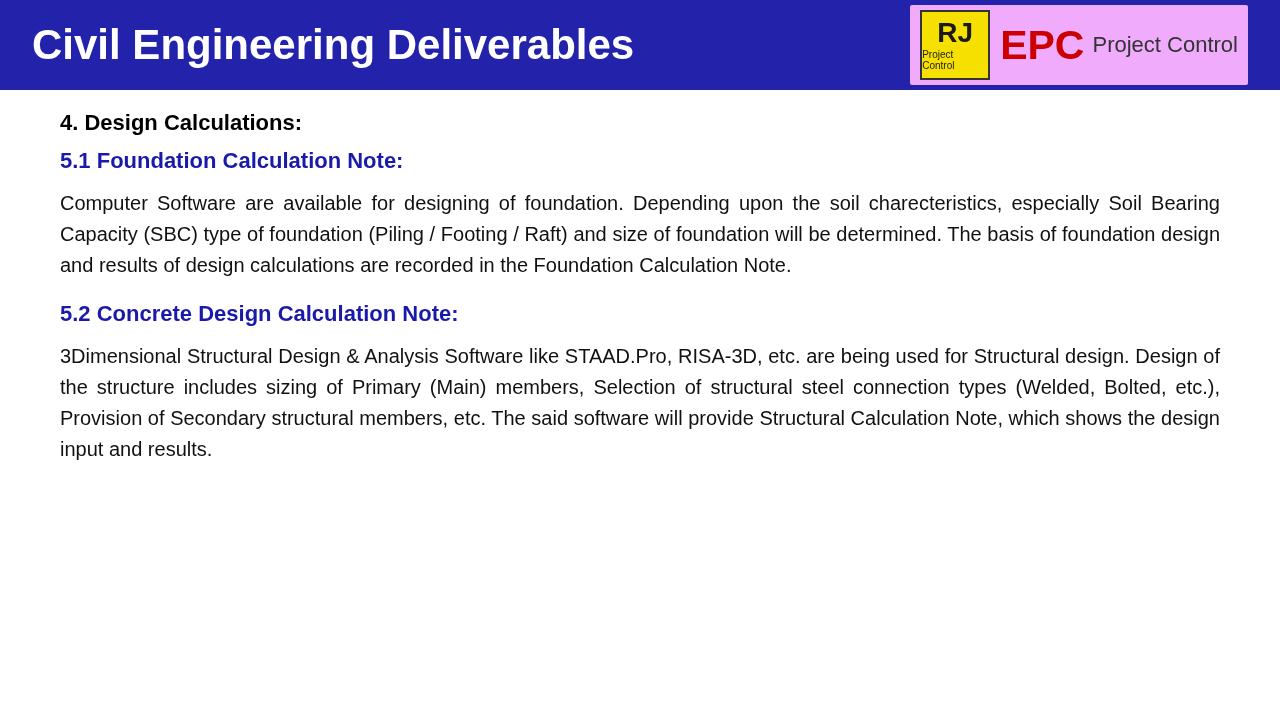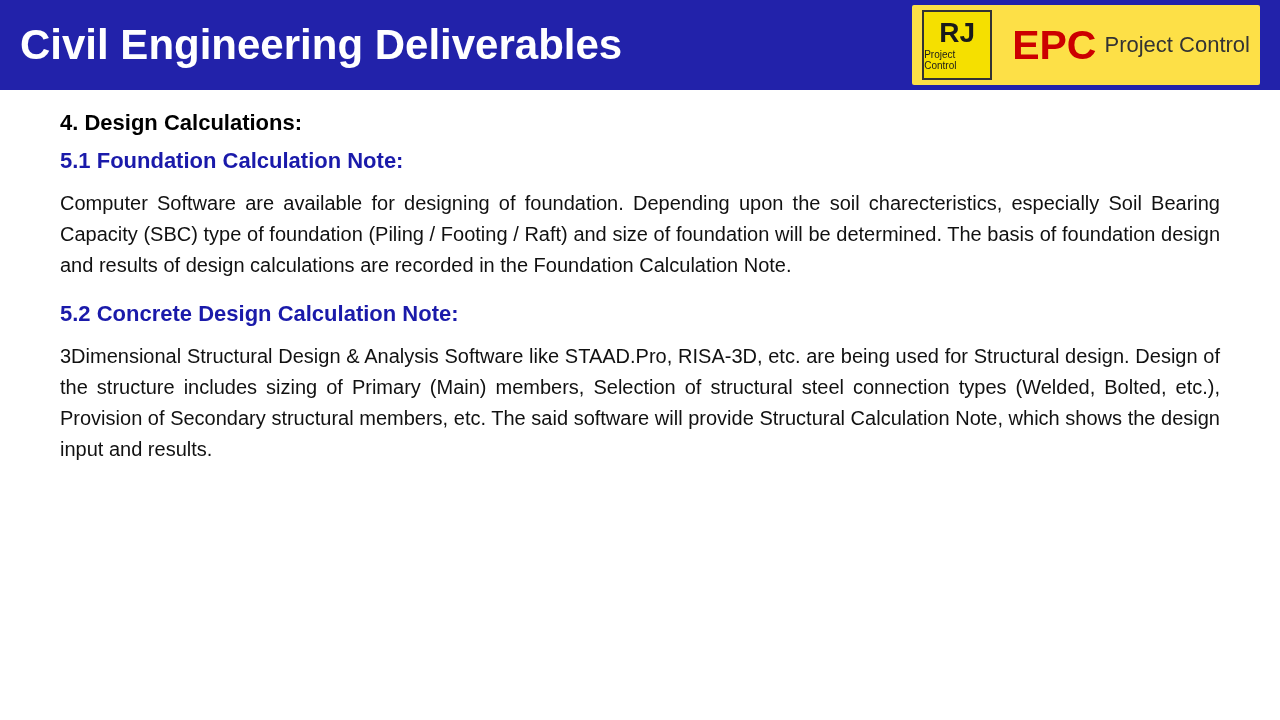--- a/index.html
+++ b/index.html
@@ -11,39 +11,39 @@
     body {
       width: 1280px;
       height: 720px;
       background: #ffffff;
       font-family: Arial, sans-serif;
       overflow: hidden;
     }
 
     .header {
       background: #2222aa;
-      padding: 0 20px;
+      padding: 0 32px;
       height: 90px;
       display: flex;
       align-items: center;
       justify-content: space-between;
     }
 
     .header-title {
       color: #ffffff;
       font-size: 42px;
       font-weight: bold;
       letter-spacing: 0px;
     }
 
     .logo-area {
       display: flex;
       align-items: center;
-      gap: 20px;
-      background: #fde047;
+      gap: 10px;
+      background: #f0abfc;
       padding: 5px 10px;
       border-radius: 2px;
     }
 
     .rj-box {
       background: #f5e000;
       border: 2px solid #333;
       width: 70px;
       height: 70px;
       display: flex;

